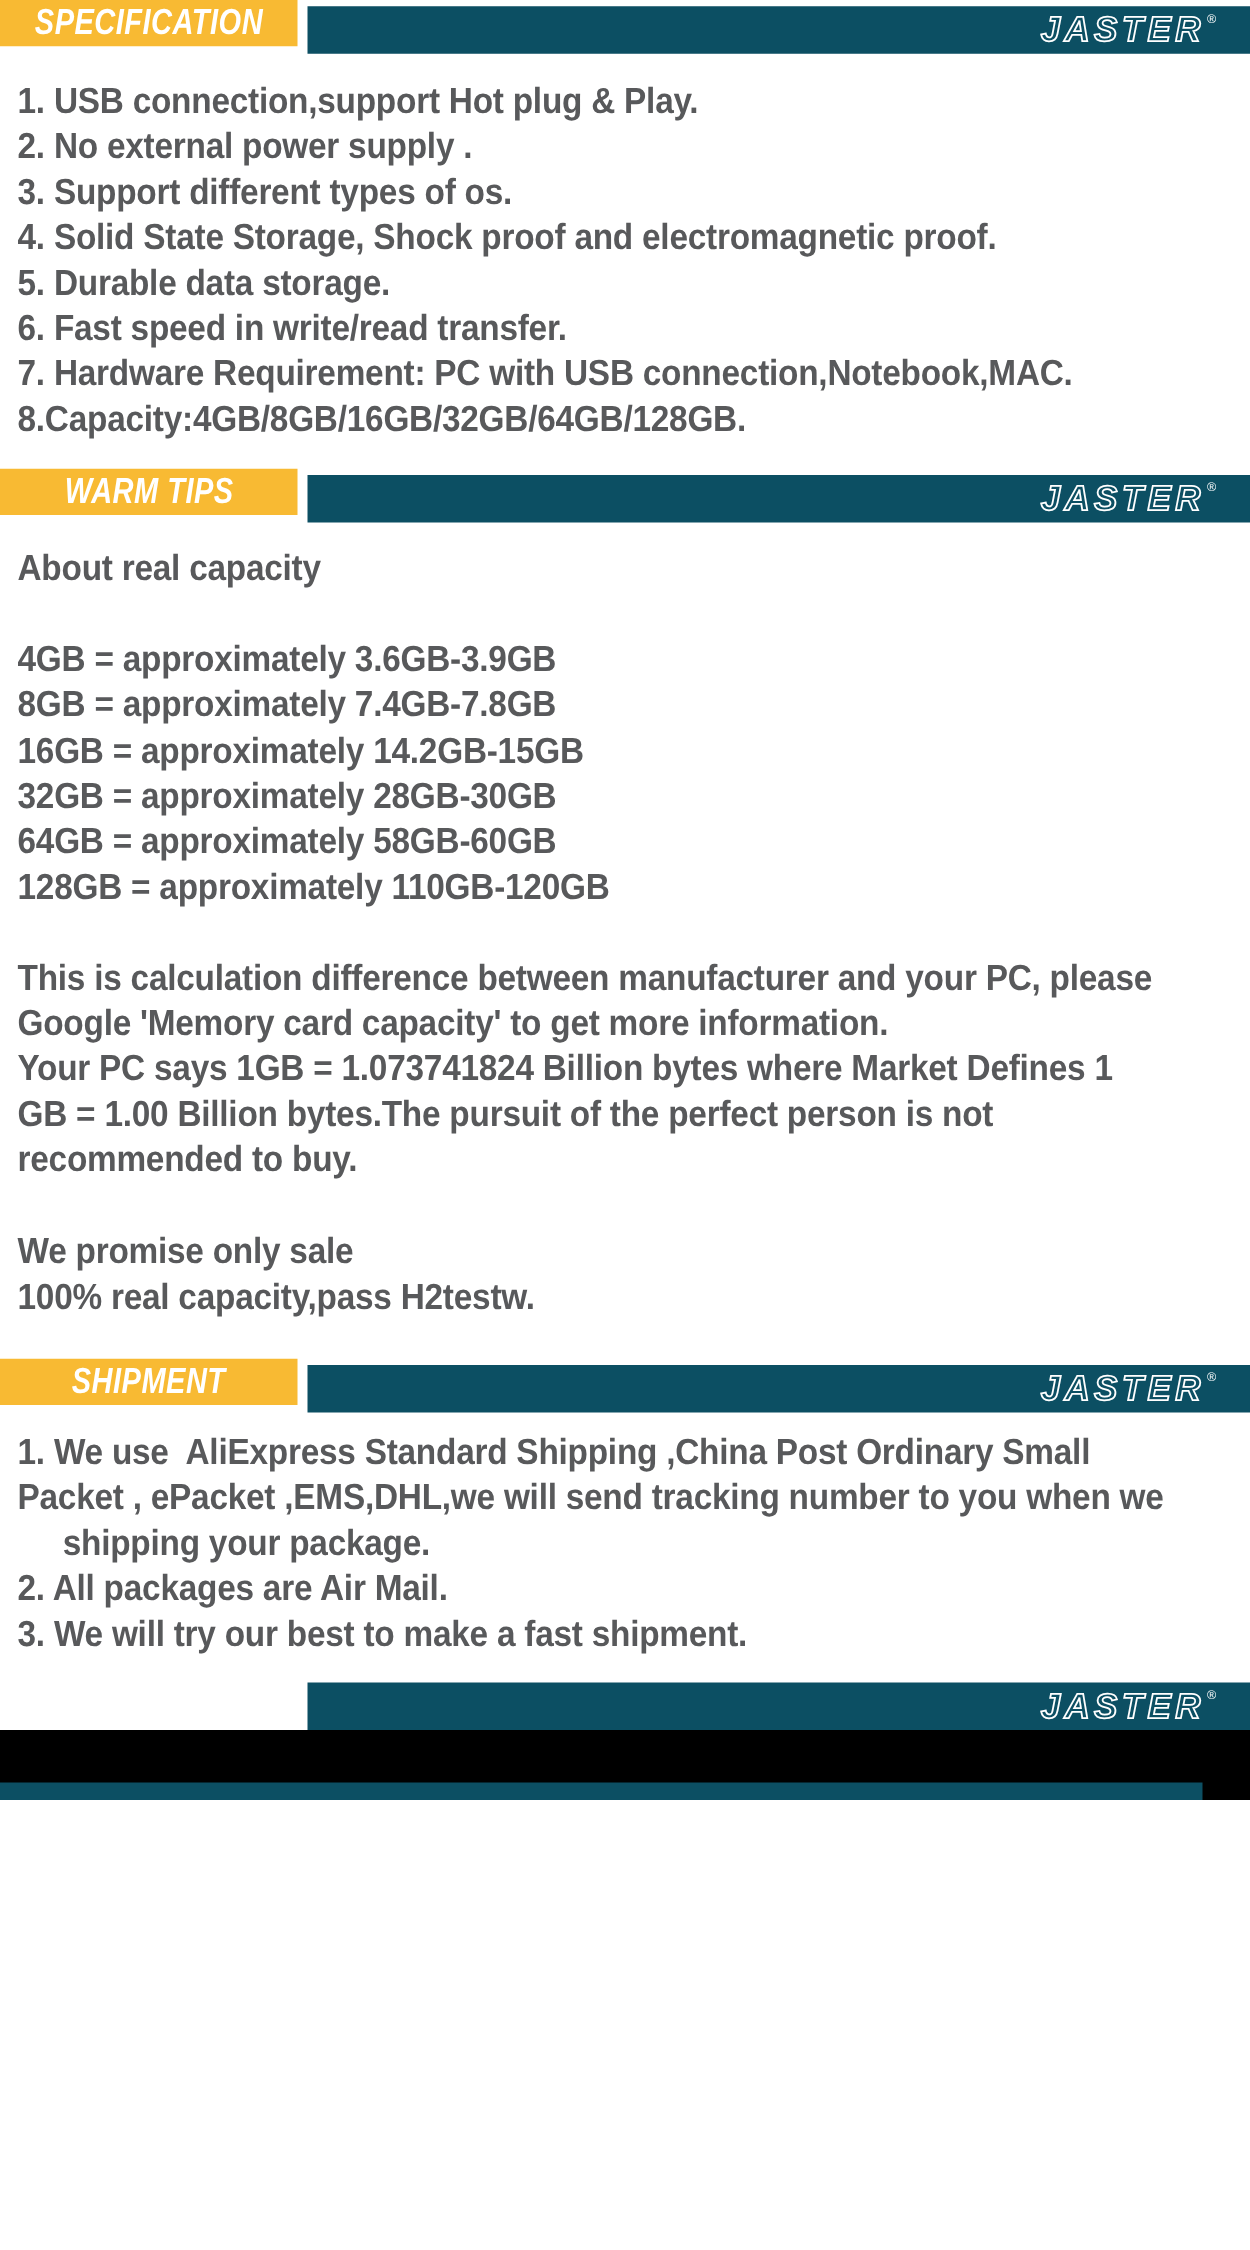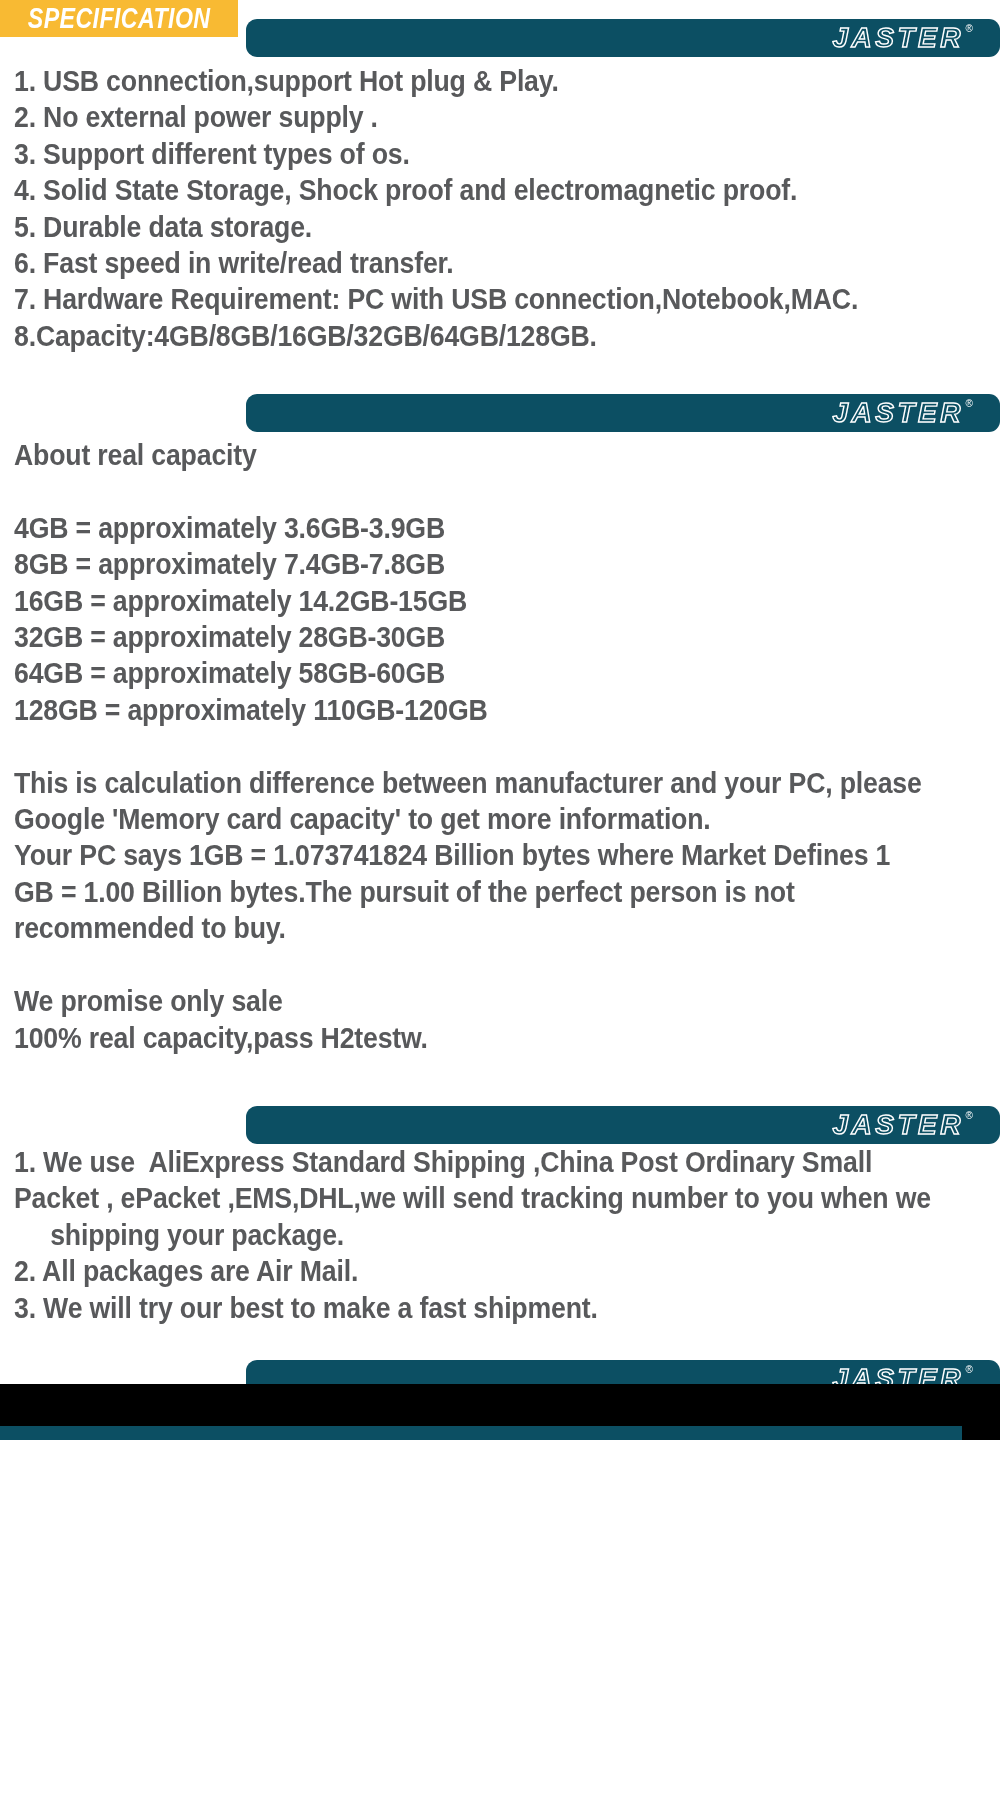--- a/index.html
+++ b/index.html
@@ -14,23 +14,22 @@
     position:absolute;left:0;top:0;width:238px;height:37px;
     background:var(--yellow,#F8BA33);
     display:flex;align-items:center;justify-content:center;
   }
   .badge-text{
     color:#fff;font-weight:bold;font-style:italic;font-size:29px;
     transform:scaleX(0.8);transform-origin:center;white-space:nowrap;
     letter-spacing:0.5px;
   }
   .tealbar{
-    position:absolute;left:246px;right:0;top:19px;height:38px;
+    position:absolute;left:246px;right:0;top:5px;height:38px;
     background:var(--teal,#0C4F63);
-    border-radius:11px;
   }
   .logo{position:absolute;right:20px;top:50%;transform:translateY(-50%);}
   
   .textblock{
     position:absolute;left:14px;width:1070px;
     transform:scaleX(0.92);transform-origin:0 0;
     color:var(--body-text,#58595B);
     font-weight:bold;font-size:29px;line-height:36.4px;
     letter-spacing:-0.2px;
   }
@@ -67,20 +66,23 @@
       <div class="tline">2. No external power supply .</div>
       <div class="tline">3. Support different types of os.</div>
       <div class="tline">4. Solid State Storage, Shock proof and electromagnetic proof.</div>
       <div class="tline">5. Durable data storage.</div>
       <div class="tline">6. Fast speed in write/read transfer.</div>
       <div class="tline">7. Hardware Requirement: PC with USB connection,Notebook,MAC.</div>
       <div class="tline">8.Capacity:4GB/8GB/16GB/32GB/64GB/128GB.</div>
     </section>
 
   <header class="hbar" style="top:375px">
+    <div class="badge">
+      <span class="badge-text">WARM TIPS</span>
+    </div>
     <div class="tealbar">
       <svg class="logo" width="150" height="30" viewBox="0 0 145 30">
         <text x="0" y="24" font-size="28" font-weight="bold" letter-spacing="3.5" font-style="italic" fill="none" stroke="#ffffff" stroke-width="1.4" font-family="Liberation Sans, DejaVu Sans, sans-serif">JASTER</text>
         <text x="133" y="9" font-size="10" fill="#ffffff">®</text>
       </svg>
     </div>
   </header>
 
   <section class="textblock" style="top:437px">
       <div class="tline">About real capacity</div>
@@ -96,20 +98,23 @@
       <div class="tline">Google 'Memory card capacity' to get more information.</div>
       <div class="tline">Your PC says 1GB = 1.073741824 Billion bytes where Market Defines 1</div>
       <div class="tline">GB = 1.00 Billion bytes.The pursuit of the perfect person is not</div>
       <div class="tline">recommended to buy.</div>
       <div class="tline">&nbsp;</div>
       <div class="tline">We promise only sale</div>
       <div class="tline">100% real capacity,pass H2testw.</div>
     </section>
 
   <header class="hbar" style="top:1087px">
+    <div class="badge">
+      <span class="badge-text">SHIPMENT</span>
+    </div>
     <div class="tealbar">
       <svg class="logo" width="150" height="30" viewBox="0 0 145 30">
         <text x="0" y="24" font-size="28" font-weight="bold" letter-spacing="3.5" font-style="italic" fill="none" stroke="#ffffff" stroke-width="1.4" font-family="Liberation Sans, DejaVu Sans, sans-serif">JASTER</text>
         <text x="133" y="9" font-size="10" fill="#ffffff">®</text>
       </svg>
     </div>
   </header>
 
   <section class="textblock" style="top:1144px">
       <div class="tline">1. We use  AliExpress Standard Shipping ,China Post Ordinary Small</div>

